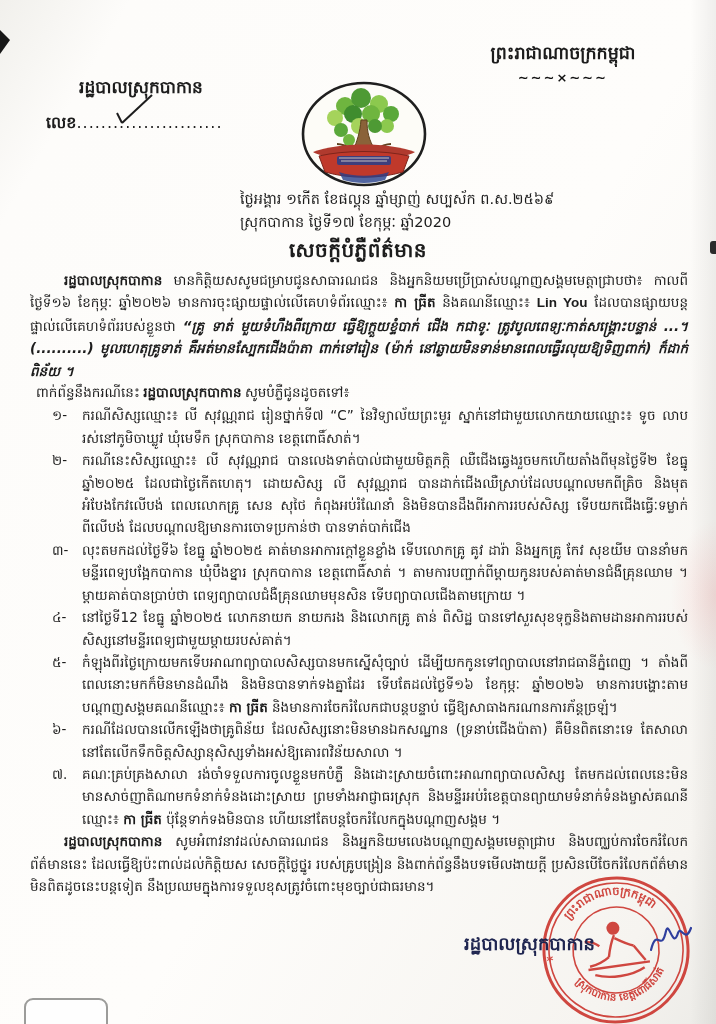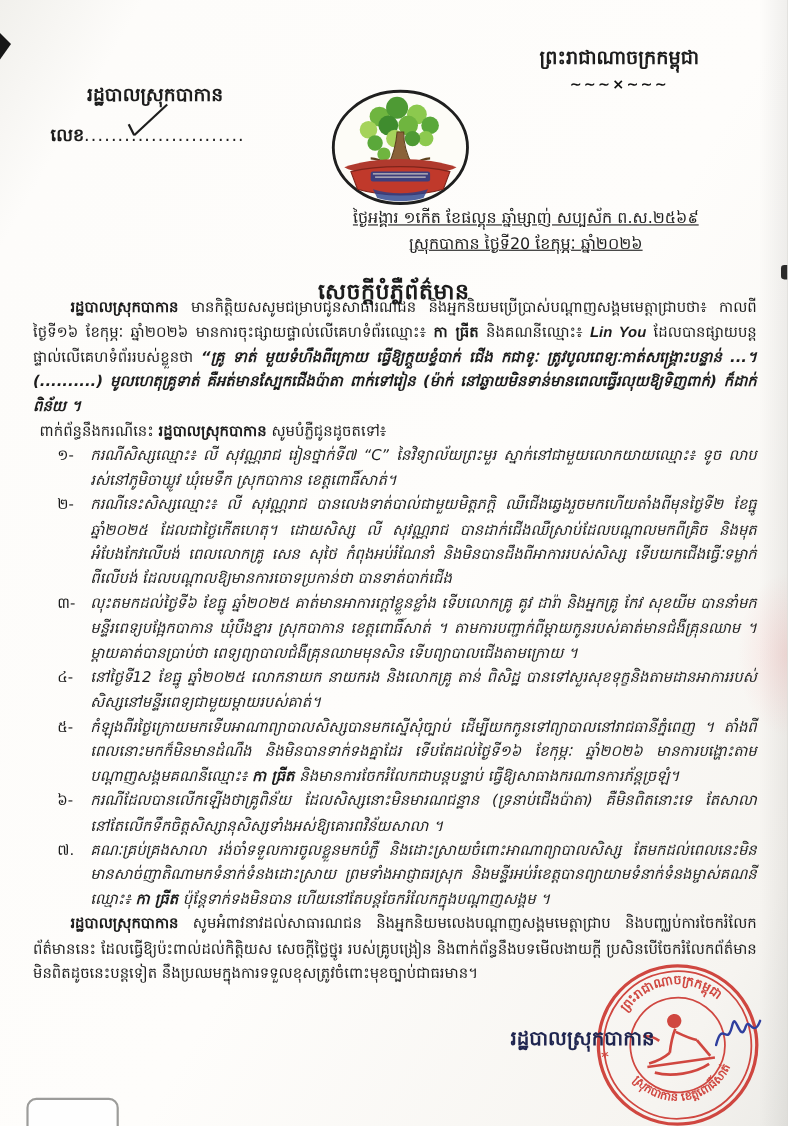--- a/index.html
+++ b/index.html
@@ -21,37 +21,37 @@
   .num-line{display:block;text-align:left;font-size:16px;font-weight:700;position:relative;padding-left:18px;margin-top:2px;}
   .num-line .dots{font-weight:400;letter-spacing:1px;color:#222;}
   .check{position:absolute;left:86px;top:-16px;}
 
   .emblem{position:absolute;left:299px;top:80px;width:130px;height:108px;}
 
   .hdr-right{position:absolute;left:420px;top:38px;width:286px;text-align:center;
     font-weight:700;font-size:17.5px;line-height:1.78;}
   .divider{font-size:13px;font-weight:700;letter-spacing:2px;margin-top:-3px;color:#111;}
 
-  .dates{position:absolute;left:240px;top:188px;width:476px;text-align:center;
-    font-size:14.5px;line-height:1.62;font-weight:500;text-decoration:underline;}
-
-  .doc-title{position:absolute;left:0;top:252px;width:716px;text-align:center;
+  .dates{position:absolute;left:240px;top:188px;width:476px;text-align:left;
+    font-size:14.5px;line-height:1.62;font-weight:500;}
+
+  .doc-title{position:absolute;left:0;top:237px;width:716px;text-align:center;
     font-size:20px;font-weight:800;letter-spacing:.5px;}
 
   .body{position:absolute;left:30px;top:269px;width:658px;
     font-size:13.5px;line-height:22.4px;text-align:justify;}
   .body p{margin:0;}
   .p-indent{text-indent:34px;}
-  .lead{text-indent:6px;}
+  .lead{text-indent:6px;font-family:Liberation Serif, serif;}
   .item{display:flex;padding-left:22px;}
   .item .num{flex:0 0 30px;font-weight:500;}
-  .item .txt{flex:1;text-align:justify;font-style:italic;}
+  .item .txt{flex:1;text-align:justify;}
   .b{font-weight:800;}
   .i{font-style:italic;}
-  .latin{font-family:"Liberation Sans",sans-serif;font-weight:600;font-style:italic;}
+  .latin{font-family:"Liberation Sans",sans-serif;font-weight:600;}
 
   .sig-title{position:absolute;left:464px;top:932px;z-index:3;
     font-size:18px;font-weight:800;color:#1f2550;white-space:nowrap;}
   .sig-stroke{position:absolute;left:648px;top:922px;z-index:4;}
 
   .stamp{position:absolute;left:516px;top:868px;width:200px;height:156px;z-index:2;opacity:.93;}
 
   .artifact-box{position:absolute;left:24px;top:998px;width:80px;height:44px;
     border:2px solid #9c9c9a;border-radius:9px;background:#fefefe;}
 </style>
@@ -108,21 +108,21 @@
     </svg>
   </div>
 
   <div class="hdr-right">
     <div>ព្រះរាជាណាចក្រកម្ពុជា</div>
     <div class="divider">∼∼∼×∼∼∼</div>
   </div>
 
   <div class="dates">
     <div>ថ្ងៃអង្គារ ១កើត ខែផល្គុន ឆ្នាំម្សាញ់ សប្បស័ក ព.ស.២៥៦៩</div>
-    <div>ស្រុកបាកាន ថ្ងៃទី20 ខែកុម្ភៈ ឆ្នាំ២០២៦</div>
+    <div>ស្រុកបាកាន ថ្ងៃទី១៧ ខែកុម្ភៈ ឆ្នាំ2020</div>
   </div>
 
   <div class="doc-title">សេចក្ដីបំភ្លឺព័ត៌មាន</div>
 
   <div class="body">
     <p class="p-indent"><span class="b">រដ្ឋបាលស្រុកបាកាន</span><span> មានកិត្តិយសសូមជម្រាបជូនសាធារណជន និងអ្នកនិយមប្រើប្រាស់បណ្ដាញសង្គមមេត្តាជ្រាបថា៖ កាលពីថ្ងៃទី១៦ ខែកុម្ភៈ ឆ្នាំ២០២៦ មានការចុះផ្សាយផ្ទាល់លើគេហទំព័រឈ្មោះ៖ </span><span class="b">កា ធ្រីត</span><span> និងគណនីឈ្មោះ៖ </span><span class="latin">Lin You</span><span> ដែលបានផ្សាយបន្តផ្ទាល់លើគេហទំព័ររបស់ខ្លួនថា </span><span class="b i">“គ្រូ ទាត់ មួយទំហឹងពីក្រោយ ធ្វើឱ្យក្ដួយខ្ទំបាក់ ជើង កជាទូៈ ត្រូវបូលពេទ្យៈកាត់សង្គ្រោះបន្ទាន់ ...។(..........) មូលហេតុគ្រូទាត់ គឺអត់មានស្បែកជើងប៉ាតា ពាក់ទៅរៀន (ម៉ាក់ នៅឆ្ងាយមិនទាន់មានពេលធ្វើរលុយឱ្យទិញពាក់) ក៏ដាក់ពិន័យ ។</span></p>
     <p class="lead"><span>ពាក់ព័ន្ធនឹងករណីនេះ </span><span class="b">រដ្ឋបាលស្រុកបាកាន</span><span> សូមបំភ្លឺជូនដូចតទៅ៖</span></p>
 
     <div class="items">
       <div class="item">
@@ -140,21 +140,21 @@
       <div class="item">
         <span class="num">៤-</span>
         <span class="txt"><span>នៅថ្ងៃទី12 ខែធ្នូ ឆ្នាំ២០២៥ លោកនាយក នាយករង និងលោកគ្រូ តាន់ ពិសិដ្ឋ បានទៅសួរសុខទុក្ខនិងតាមដានអាការរបស់សិស្សនៅមន្ទីរពេទ្យជាមួយម្ដាយរបស់គាត់។</span></span>
       </div>
       <div class="item">
         <span class="num">៥-</span>
         <span class="txt"><span>កំឡុងពីរថ្ងៃក្រោយមកទើបអាណាព្យាបាលសិស្សបានមកស្នើសុំច្បាប់ ដើម្បីយកកូនទៅព្យាបាលនៅរាជធានីភ្នំពេញ ។ តាំងពីពេលនោះមកក៏មិនមានដំណឹង និងមិនបានទាក់ទងគ្នាដែរ ទើបតែដល់ថ្ងៃទី១៦ ខែកុម្ភៈ ឆ្នាំ២០២៦ មានការបង្ហោះតាមបណ្ដាញសង្គមគណនីឈ្មោះ៖ </span><span class="b">កា ធ្រីត</span><span> និងមានការចែករំលែកជាបន្តបន្ទាប់ ធ្វើឱ្យសាធាងករណានការភ័ន្ដច្រឡំ។</span></span>
       </div>
       <div class="item">
         <span class="num">៦-</span>
-        <span class="txt"><span>ករណីដែលបានលើកឡើងថាគ្រូពិន័យ ដែលសិស្សនោះមិនមារណជន្ឋាន (ទ្រនាប់ជើងប៉ាតា) គឺមិនពិតនោះទេ តែសាលានៅតែលើកទឹកចិត្តសិស្សានុសិស្សទាំងអស់ឱ្យគោរពវិន័យសាលា ។</span></span>
+        <span class="txt"><span>ករណីដែលបានលើកឡើងថាគ្រូពិន័យ ដែលសិស្សនោះមិនមានឯកសណ្ឋាន (ទ្រនាប់ជើងប៉ាតា) គឺមិនពិតនោះទេ តែសាលានៅតែលើកទឹកចិត្តសិស្សានុសិស្សទាំងអស់ឱ្យគោរពវិន័យសាលា ។</span></span>
       </div>
       <div class="item">
         <span class="num">៧.</span>
         <span class="txt"><span>គណៈគ្រប់គ្រងសាលា រង់ចាំទទួលការចូលខ្លួនមកបំភ្លឺ និងដោះស្រាយចំពោះអាណាព្យាបាលសិស្ស តែមកដល់ពេលនេះមិនមានសាច់ញាតិណាមកទំនាក់ទំនងដោះស្រាយ ព្រមទាំងអាជ្ញាធរស្រុក និងមន្ទីរអប់រំខេត្តបានព្យាយាមទំនាក់ទំនងម្ចាស់គណនីឈ្មោះ៖ </span><span class="b">កា ធ្រីត</span><span> ប៉ុន្តែទាក់ទងមិនបាន ហើយនៅតែបន្តចែករំលែកក្នុងបណ្ដាញសង្គម ។</span></span>
       </div>
     </div>
 
     <p class="p-indent closing"><span class="b">រដ្ឋបាលស្រុកបាកាន</span><span> សូមអំពាវនាវដល់សាធារណជន និងអ្នកនិយមលេងបណ្ដាញសង្គមមេត្តាជ្រាប និងបញ្ឈប់ការចែករំលែកព័ត៌មាននេះ ដែលធ្វើឱ្យប៉ះពាល់ដល់កិត្តិយស សេចក្ដីថ្លៃថ្នូរ របស់គ្រូបង្រៀន និងពាក់ព័ន្ធនឹងបទមើលងាយក្ដី ប្រសិនបើចែករំលែកព័ត៌មានមិនពិតដូចនេះបន្តទៀត នឹងប្រឈមក្នុងការទទួលខុសត្រូវចំពោះមុខច្បាប់ជាធរមាន។</span></p>
   </div>
 

